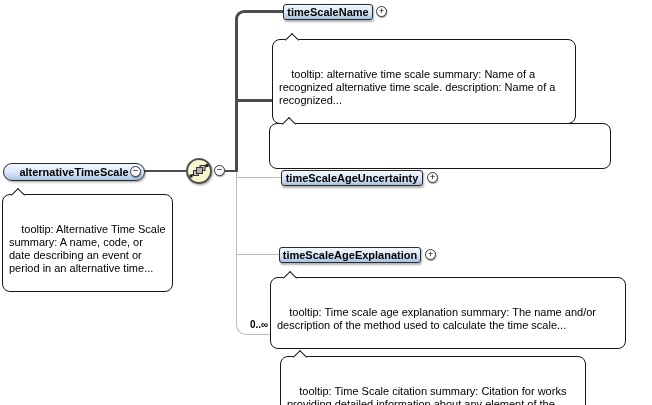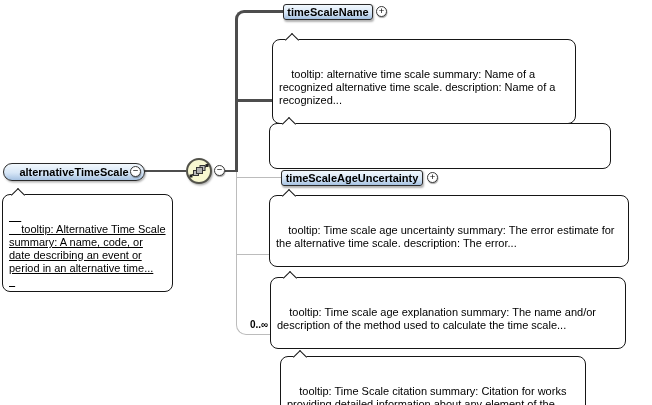--- a/index.html
+++ b/index.html
@@ -123,44 +123,39 @@
   </div>
 
   <div class="cardinality">0..∞</div>
   <div class="pill" style="left:280px;top:327px;width:106px;">
     <span>timeScaleCitation</span>
   </div>
   <div class="toggle" style="left:390px;top:329px;">
     <span>+</span>
   </div>
 
-  <div class="callout" style="left:2px;top:194px;min-width:150px;text-decoration:underline;">
+  <div class="callout" style="left:2px;top:194px;min-width:150px;">
     <div class="ptr" style="left:10px;"></div>
     <span>tooltip: Alternative Time Scale
 summary: A name, code, or
 date describing an event or
 period in an alternative time...</span>
   </div>
 
   <div class="callout" style="left:272px;top:39px;min-width:290px;">
     <div class="ptr"></div>
     <span>tooltip: alternative time scale summary: Name of a
 recognized alternative time scale. description: Name of a
 recognized...</span>
   </div>
 
   <div class="callout" style="left:269px;top:123px;min-width:328px;">
     <div class="ptr"></div>
   </div>
 
-  <div class="callout" style="left:269px;top:195px;min-width:346px;">
-    <div class="ptr"></div>
-    <span>tooltip: Time scale age uncertainty summary: The error estimate for
-the alternative time scale. description: The error...</span>
-  </div>
 
   <div class="callout" style="left:270px;top:277px;min-width:342px;">
     <div class="ptr"></div>
     <span>tooltip: Time scale age explanation summary: The name and/or
 description of the method used to calculate the time scale...</span>
   </div>
 
   <div class="callout" style="left:280px;top:356px;min-width:292px;">
     <div class="ptr"></div>
     <span>tooltip: Time Scale citation summary: Citation for works

